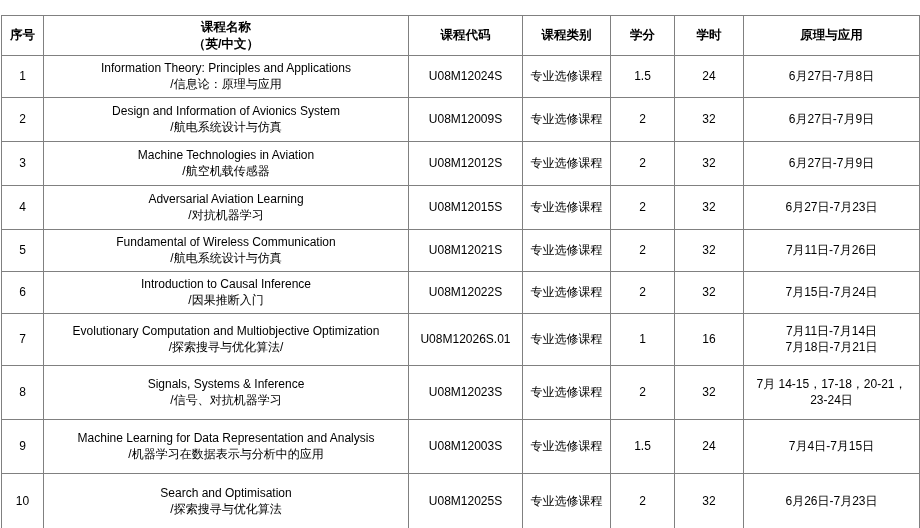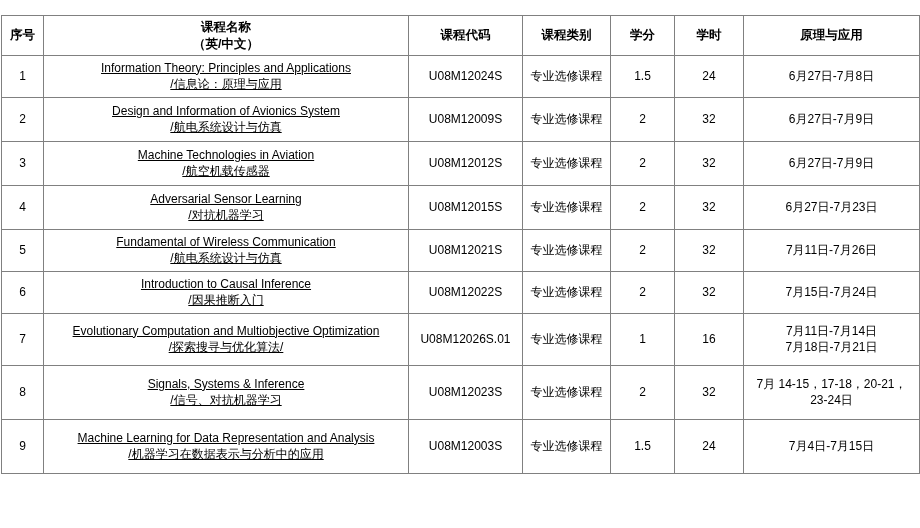--- a/index.html
+++ b/index.html
@@ -42,21 +42,21 @@
   tbody tr:nth-child(2)  { height: 44px; }
   tbody tr:nth-child(3)  { height: 44px; }
   tbody tr:nth-child(4)  { height: 44px; }
   tbody tr:nth-child(5)  { height: 42px; }
   tbody tr:nth-child(6)  { height: 42px; }
   tbody tr:nth-child(7)  { height: 52px; }
   tbody tr:nth-child(8)  { height: 54px; }
   tbody tr:nth-child(9)  { height: 54px; }
   tbody tr:nth-child(10) { height: 56px; }
   td.cell-time { white-space: pre-line; }
-  .course-name-en, .course-name-zh { display: block; text-decoration: underline; }
+  .course-name-en, .course-name-zh { display: block; }
 </style>
 </head>
 <body>
 
 <div class="table-wrap">
   <table class="course-table">
     <colgroup>
       <col style="width:42px">
       <col style="width:365px">
       <col style="width:114px">
@@ -110,21 +110,21 @@
     </td>
     <td class="cell-code">U08M12012S</td>
     <td class="cell-category">专业选修课程</td>
     <td class="cell-credits">2</td>
     <td class="cell-hours">32</td>
     <td class="cell-time">6月27日-7月9日</td>
   </tr>
         <tr>
     <td class="cell-no">4</td>
     <td class="cell-name">
-      <span class="course-name-en">Adversarial Sensor Learning</span>
+      <span class="course-name-en">Adversarial Aviation Learning</span>
       <span class="course-name-zh">/对抗机器学习</span>
     </td>
     <td class="cell-code">U08M12015S</td>
     <td class="cell-category">专业选修课程</td>
     <td class="cell-credits">2</td>
     <td class="cell-hours">32</td>
     <td class="cell-time">6月27日-7月23日</td>
   </tr>
         <tr>
     <td class="cell-no">5</td>
@@ -180,16 +180,28 @@
     <td class="cell-no">9</td>
     <td class="cell-name">
       <span class="course-name-en">Machine Learning for Data Representation and Analysis</span>
       <span class="course-name-zh">/机器学习在数据表示与分析中的应用</span>
     </td>
     <td class="cell-code">U08M12003S</td>
     <td class="cell-category">专业选修课程</td>
     <td class="cell-credits">1.5</td>
     <td class="cell-hours">24</td>
     <td class="cell-time">7月4日-7月15日</td>
+  </tr>
+        <tr>
+    <td class="cell-no">10</td>
+    <td class="cell-name">
+      <span class="course-name-en">Search and Optimisation</span>
+      <span class="course-name-zh">/探索搜寻与优化算法</span>
+    </td>
+    <td class="cell-code">U08M12025S</td>
+    <td class="cell-category">专业选修课程</td>
+    <td class="cell-credits">2</td>
+    <td class="cell-hours">32</td>
+    <td class="cell-time">6月26日-7月23日</td>
   </tr>
       </tbody>
   </table>
 </div>
 
 </body></html>

